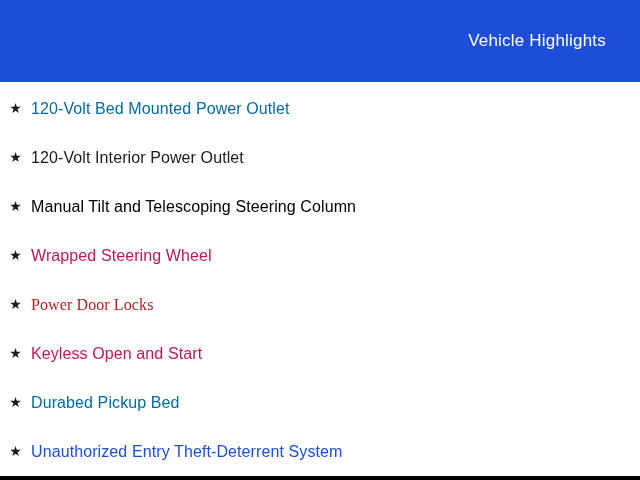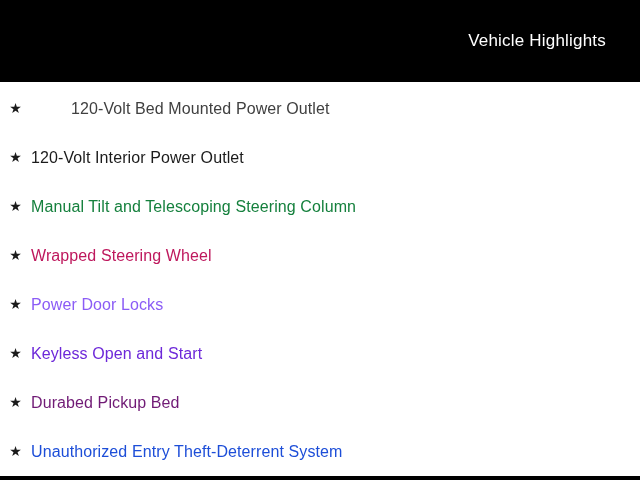--- a/index.html
+++ b/index.html
@@ -55,58 +55,58 @@
     left: 0;
     bottom: 0;
     width: 100%;
     height: 4px;
   }
 </style>
 </head>
 <body>
 
 <div class="page" style="background: rgb(255, 255, 255);">
-  <header class="header-bar" style="background: #000000; color: rgb(255, 255, 255);">
+  <header class="header-bar" style="background: #1d4ed8; color: rgb(255, 255, 255);">
     <span class="header-title">Vehicle Highlights</span>
   </header>
 
   <ul class="highlights-list" id="highlights-list">
   <li class="row">
     <span class="star" style="color: rgb(27, 27, 27);">★</span>
-    <span class="label" style="color: #404040; margin-left: 40px;">120-Volt Bed Mounted Power Outlet</span>
+    <span class="label" style="color: #0369a1;">120-Volt Bed Mounted Power Outlet</span>
   </li>
 
   <li class="row">
     <span class="star" style="color: rgb(27, 27, 27);">★</span>
     <span class="label" style="color: rgb(27, 27, 27); text-align: center;">120-Volt Interior Power Outlet</span>
   </li>
 
   <li class="row">
     <span class="star" style="color: rgb(27, 27, 27);">★</span>
-    <span class="label" style="color: #15803d;">Manual Tilt and Telescoping Steering Column</span>
+    <span class="label" style="color: #000000;">Manual Tilt and Telescoping Steering Column</span>
   </li>
 
   <li class="row">
     <span class="star" style="color: rgb(27, 27, 27);">★</span>
     <span class="label" style="color: #be185d;">Wrapped Steering Wheel</span>
   </li>
 
   <li class="row">
     <span class="star" style="color: rgb(27, 27, 27);">★</span>
-    <span class="label" style="color: #8b5cf6;">Power Door Locks</span>
+    <span class="label" style="color: #b91c1c; font-family: Liberation Serif, serif;">Power Door Locks</span>
   </li>
 
   <li class="row">
     <span class="star" style="color: rgb(27, 27, 27);">★</span>
-    <span class="label" style="color: #6d28d9;">Keyless Open and Start</span>
+    <span class="label" style="color: #be185d;">Keyless Open and Start</span>
   </li>
 
   <li class="row">
     <span class="star" style="color: rgb(27, 27, 27);">★</span>
-    <span class="label" style="color: #701a75;">Durabed Pickup Bed</span>
+    <span class="label" style="color: #0369a1;">Durabed Pickup Bed</span>
   </li>
 
   <li class="row">
     <span class="star" style="color: rgb(27, 27, 27);">★</span>
     <span class="label" style="color: #1d4ed8;">Unauthorized Entry Theft-Deterrent System</span>
   </li>
 </ul>
 
   <footer class="footer-bar" style="background: rgb(0, 0, 0);"></footer>
 </div>

